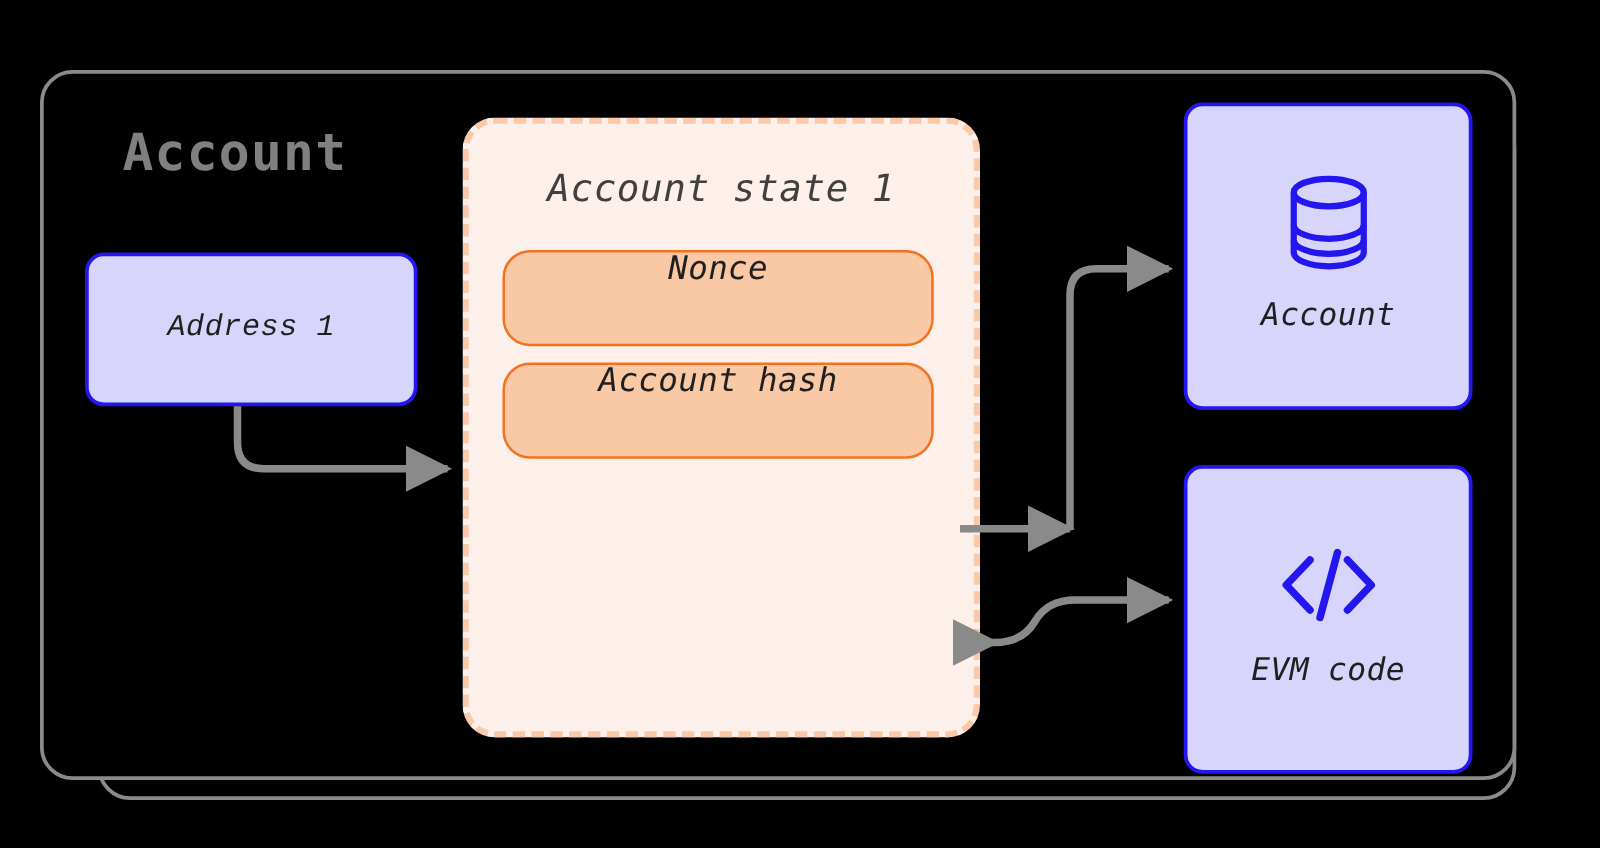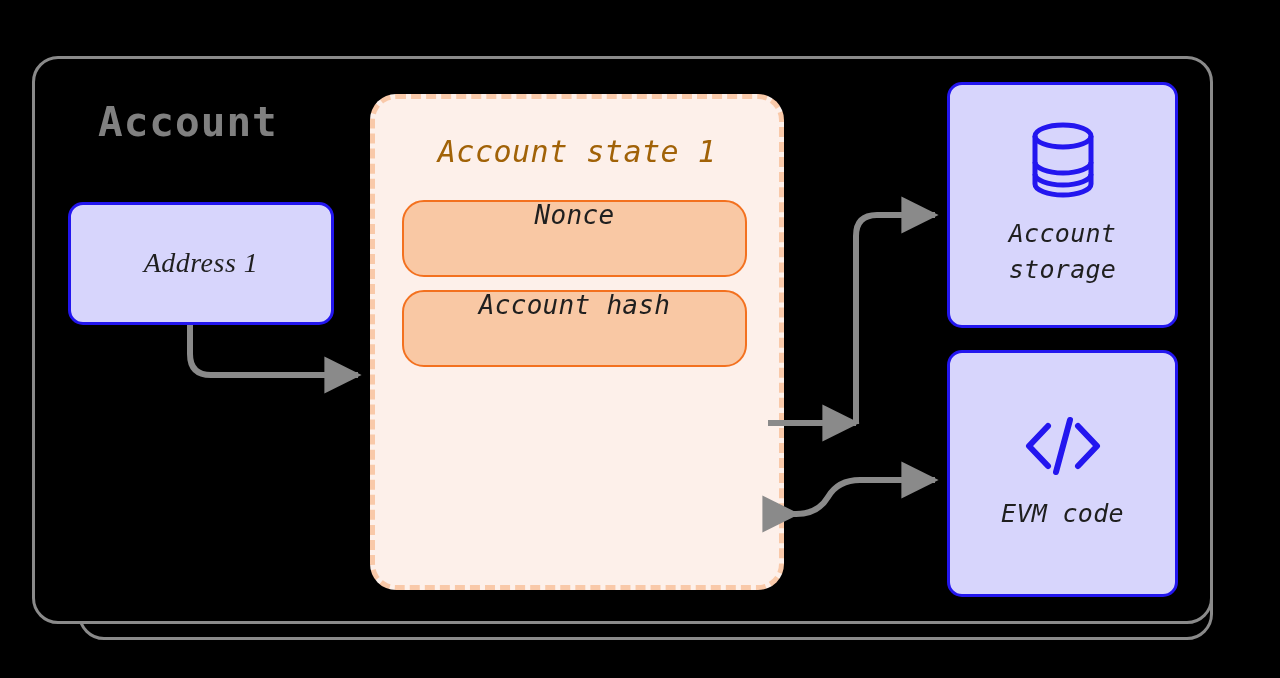--- a/index.html
+++ b/index.html
@@ -75,23 +75,23 @@
     justify-content: center;
     color: #1f1f1f;
   }
   #address-box {
     left: 68px;
     top: 178px;
     width: 266px;
     height: 123px;
   }
   #address-box .lav-label {
-    font-family: Liberation Serif, serif;
-    font-style: italic;
-    font-size: 28px;
+    font-family: Liberation Mono, monospace;
+    font-style: italic;
+    font-size: 24px;
     line-height: 1.1;
     letter-spacing: 0.5px;
     white-space: nowrap;
   }
 
   
   #account-state {
     position: absolute;
     box-sizing: border-box;
     left: 370px;
@@ -102,21 +102,21 @@
     border: 5px dashed #f9c9a9;
     border-radius: 26px;
     z-index: 5;
   }
   #account-state-title {
     position: absolute;
     left: 0;
     right: 0;
     top: 38px;
     text-align: center;
-    color: #a16207;
+    color: #404040;
     font-family: "DejaVu Sans Mono", monospace;
     font-style: italic;
     font-size: 30px;
     line-height: 1;
     letter-spacing: 0.5px;
   }
   #field-list {
     position: absolute;
     left: 27px;
     top: 101px;
@@ -148,21 +148,21 @@
   
   #storage-box {
     left: 947px;
     top: 58px;
     width: 231px;
     height: 246px;
     gap: 0;
   }
   #evm-box {
     left: 947px;
-    top: 326px;
+    top: 348px;
     width: 231px;
     height: 247px;
     gap: 0;
   }
   .side-icon {
     display: block;
     margin-bottom: 18px;
   }
   .side-label {
     font-family: "DejaVu Sans Mono", monospace;
@@ -214,21 +214,20 @@
 
   <div class="lav-box" id="storage-box">
     <svg class="side-icon" width="66" height="76" viewBox="0 0 66 76" fill="none">
       <ellipse cx="33" cy="14" rx="28" ry="11" stroke="#2316ef" stroke-width="5"></ellipse>
       <path d="M5 14 V62 C5 68 17.5 73 33 73 C48.5 73 61 68 61 62 V14" stroke="#2316ef" stroke-width="5" fill="none"></path>
       <path d="M5 40 C5 46 17.5 51 33 51 C48.5 51 61 46 61 40" stroke="#2316ef" stroke-width="5" fill="none"></path>
       <path d="M5 52 C5 58 17.5 63 33 63 C48.5 63 61 58 61 52" stroke="#2316ef" stroke-width="5" fill="none"></path>
     </svg>
     <div class="side-label">
       <div>Account</div>
-      <div>storage</div>
     </div>
   </div>
 
   <div class="lav-box" id="evm-box">
     <svg class="side-icon" width="82" height="64" viewBox="0 0 82 64" fill="none">
       <path d="M26 12 L7 32 L26 52" stroke="#2316ef" stroke-width="6" stroke-linecap="round" stroke-linejoin="round"></path>
       <path d="M56 12 L75 32 L56 52" stroke="#2316ef" stroke-width="6" stroke-linecap="round" stroke-linejoin="round"></path>
       <path d="M48 6 L34 58" stroke="#2316ef" stroke-width="6" stroke-linecap="round"></path>
     </svg>
     <div class="side-label">

